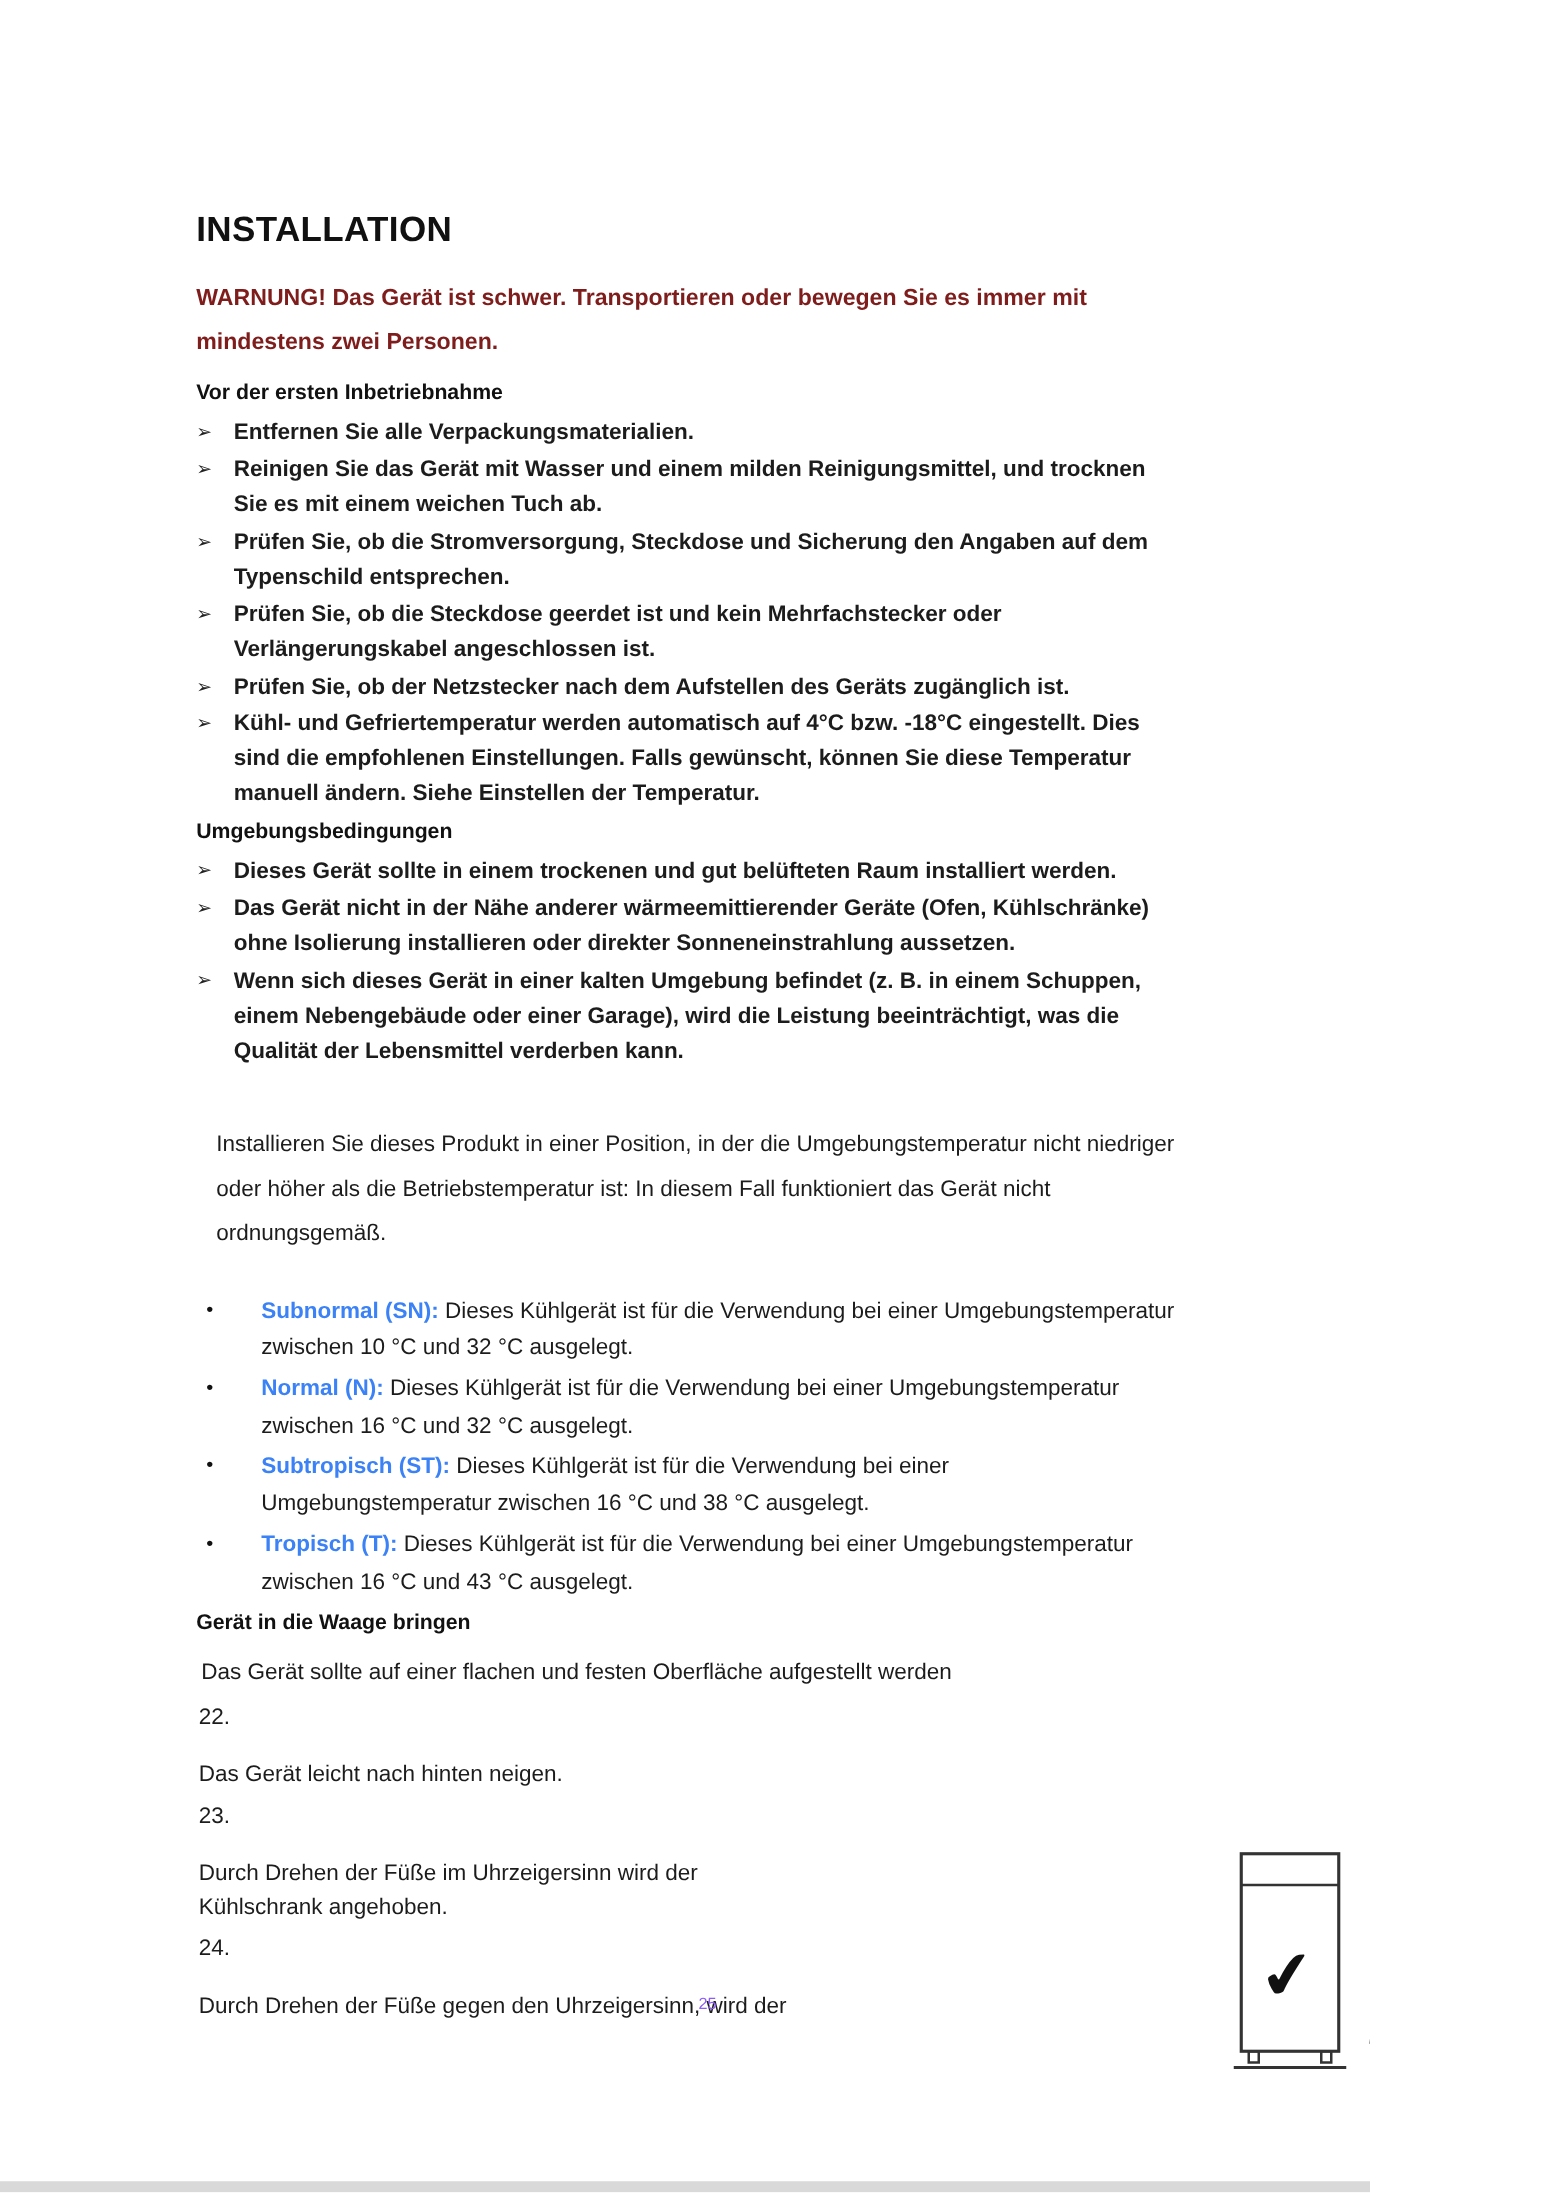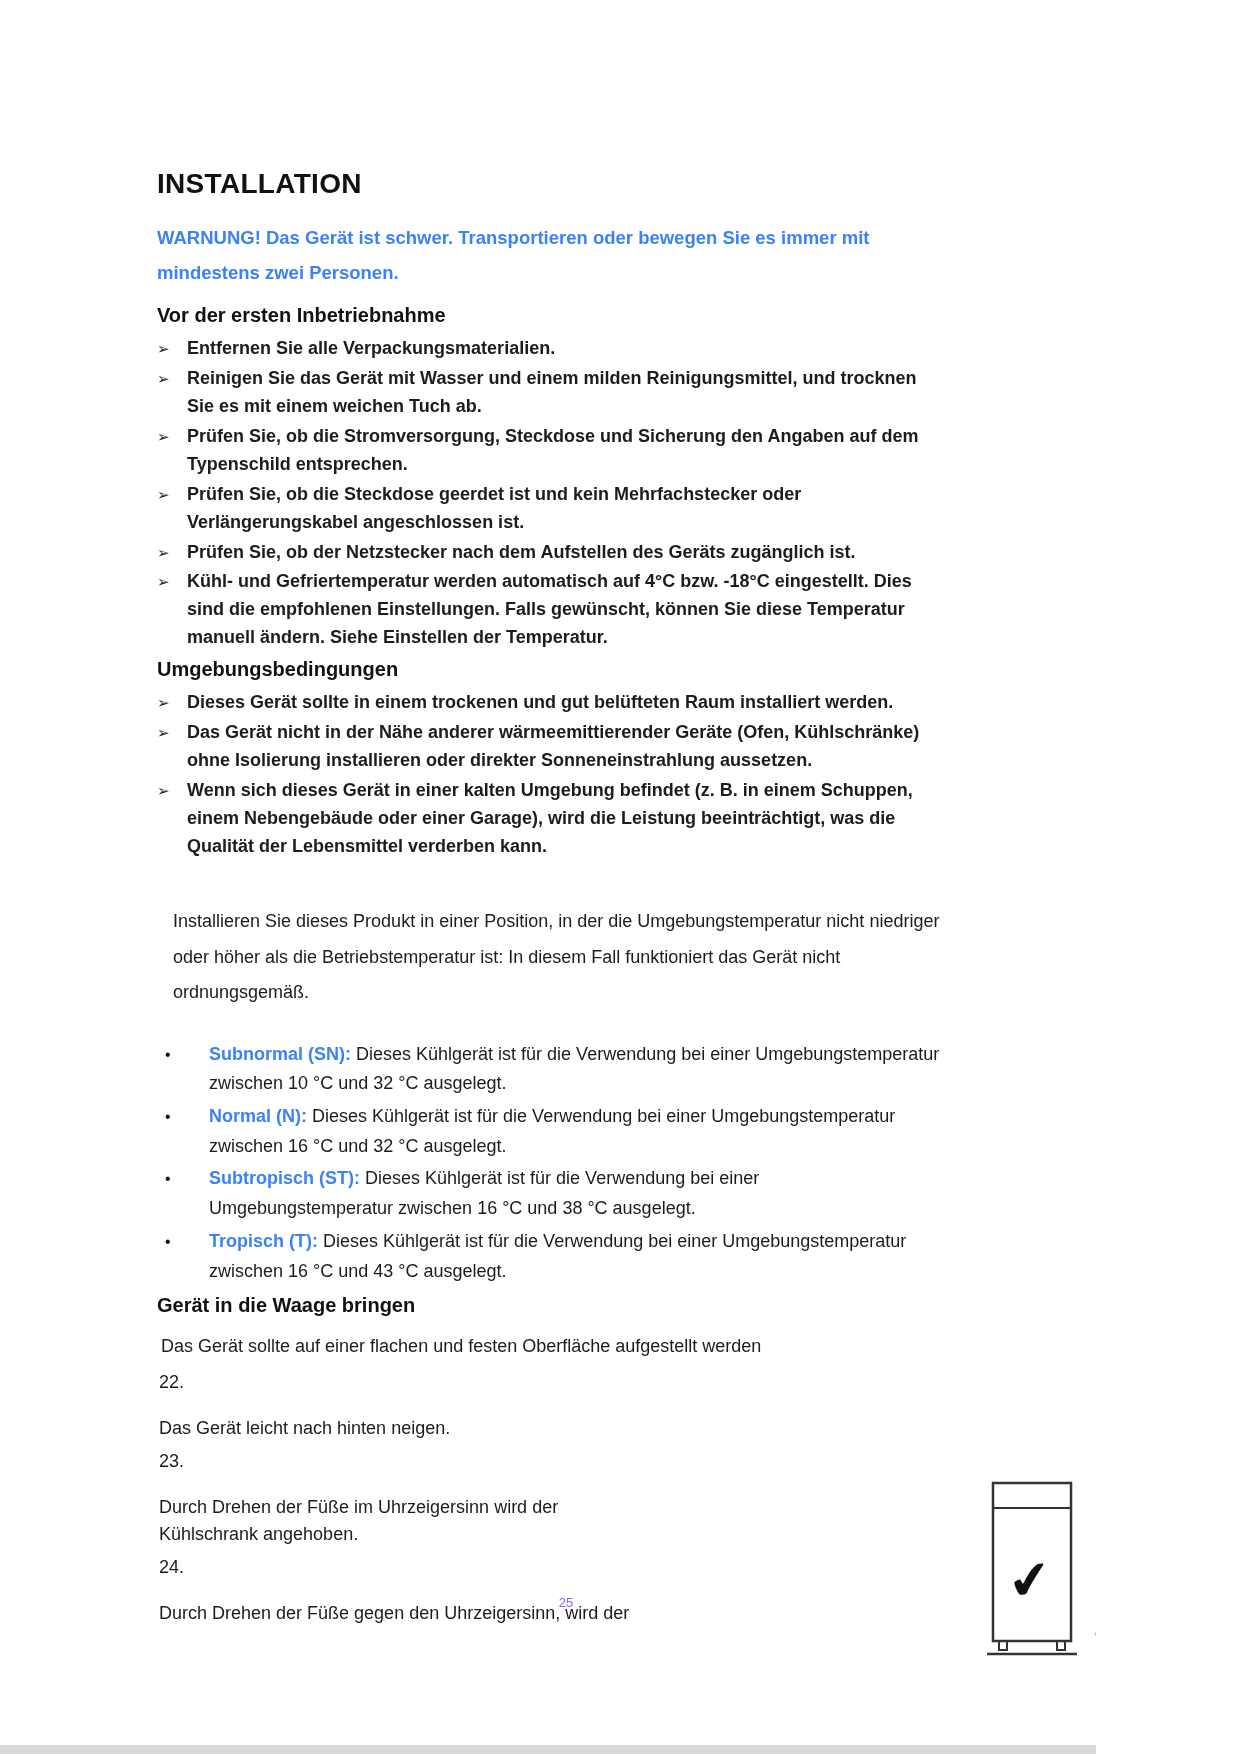--- a/index.html
+++ b/index.html
@@ -19,24 +19,24 @@
     font-weight:bold;
     color:#111;
     margin:0 0 20px 0;
     letter-spacing:0.3px;
   }
   p.warning {
     font-weight:bold;
     font-size:18.5px;
     line-height:1.9;
     margin:0 0 14px 0;
-    color:#3b82f6;
+    color:#7f1d1d;
   }
   h2.section-heading {
-    font-size:20px;
+    font-size:17px;
     font-weight:bold;
     color:#111;
     margin:4px 0 8px 0;
   }
 
   ul.arrow-list, ul.dot-list, ol.steps {
     list-style:none;
     margin:0 0 6px 0;
     padding:0;
   }

